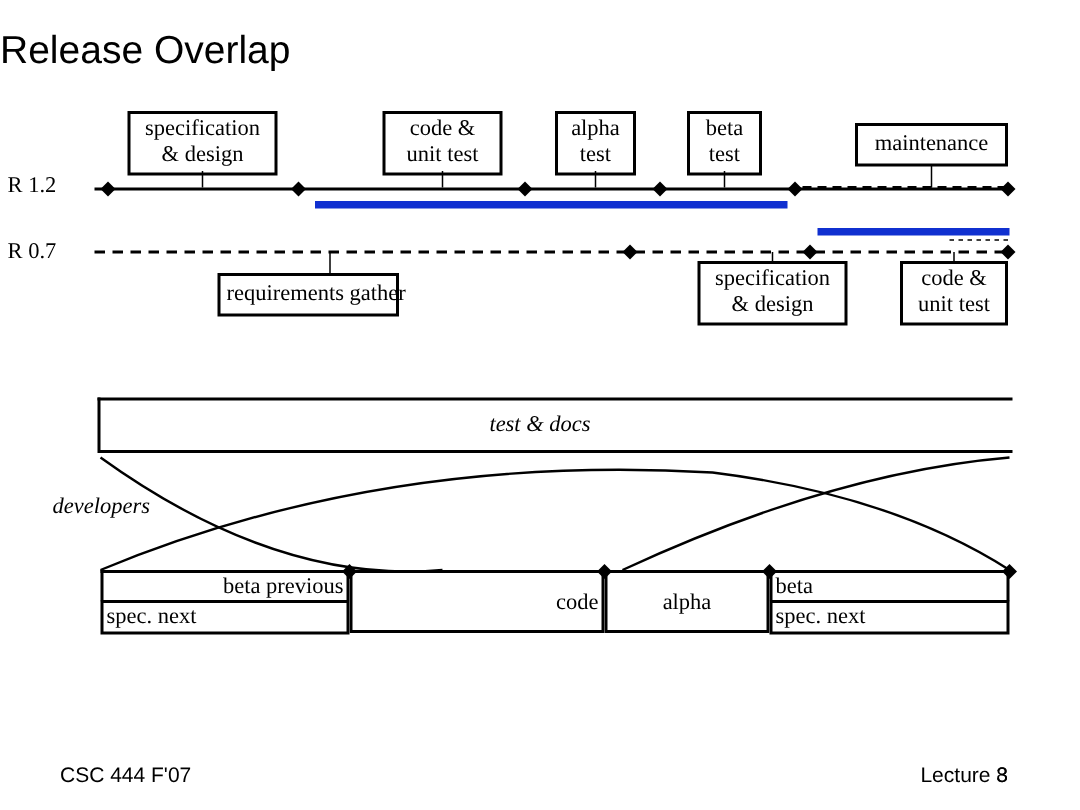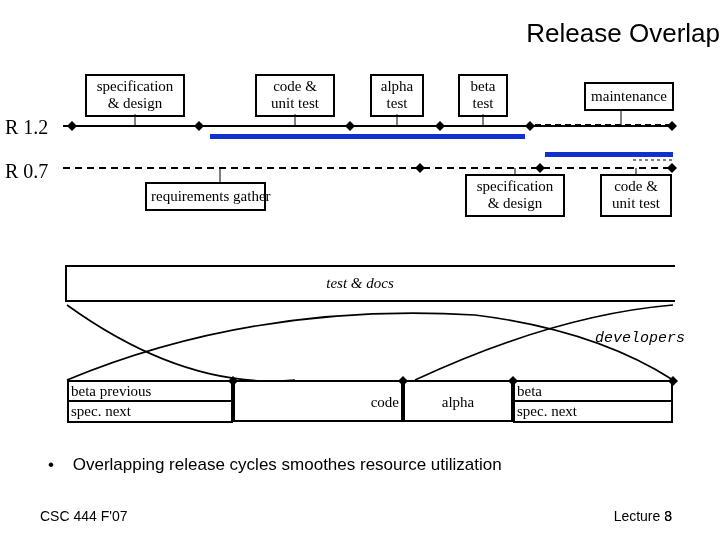--- a/index.html
+++ b/index.html
@@ -13,21 +13,21 @@
   }
   .slide {
     position: relative;
     width: 720px;
     height: 540px;
   }
   .title {
     position: absolute;
     top: 18px;
     left: 0; right: 0;
-    text-align: right;
+    text-align: left;
     font-size: 26px;
     font-weight: 400;
   }
   .diagram {
     position: absolute;
     top: 70px;
     left: 35px;
     width: 650px;
     height: 370px;
     font-family: "Times New Roman", serif;
@@ -37,21 +37,21 @@
     position: absolute;
     border: 2px solid #000;
     background: #fff;
     text-align: center;
     line-height: 1.15;
     padding: 2px 4px;
     white-space: pre;
   }
   .rowlabel {
     position: absolute;
-    font-size: 20px;
+    font-size: 15px;
   }
   .axis {
     position: absolute;
     background: #000;
     height: 2px;
   }
   .axisV {
     position: absolute;
     background: #000;
     width: 2px;
@@ -101,38 +101,38 @@
     <div class="axis" style="left:28px; top:55px; width:610px;"></div>
 
     <div class="box" style="left:50px;  top:4px;  width:100px;">specification
 &amp; design</div>
     <div class="box" style="left:220px; top:4px;  width:80px;">code &amp;
 unit test</div>
     <div class="box" style="left:335px; top:4px;  width:54px;">alpha
 test</div>
     <div class="box" style="left:423px; top:4px;  width:50px;">beta
 test</div>
-    <div class="box" style="left:535px; top:12px; width:90px; padding-top:4px; padding-bottom:4px;margin-left:14px;">maintenance</div>
+    <div class="box" style="left:535px; top:12px; width:102px; padding-top:4px; padding-bottom:4px;">maintenance</div>
 
     <div class="rowlabel" style="left:-30px; top:90px;">R 0.7</div>
 
     <div class="box" style="left:110px; top:112px; width:121px; padding-top:4px; padding-bottom:4px;">requirements gather</div>
     <div class="box" style="left:430px; top:104px; width:100px;">specification
 &amp; design</div>
     <div class="box" style="left:565px; top:104px; width:72px;">code &amp;
 unit test</div>
 
     <div class="axis" style="left:30px; top:195px; width:610px;"></div>
     <div class="axisV" style="left:30px; top:195px; height:35px;"></div>
     <div class="label-mid" style="left:0; right:0; top:205px; ">test &amp; docs</div>
     <div class="axis" style="left:30px; top:230px; width:610px;"></div>
 
-    <div class="label-mid" style="left:0; right:0; top:260px; text-align:right;font-family:Liberation Mono, monospace;">developers</div>
-
-    <div class="box" style="left:32px;  top:310px; width:166px; padding:1px 2px; text-align:left; border-bottom:none;">beta previous</div>
+    <div class="label-mid" style="left:0; right:0; top:260px; text-align:left;">developers</div>
+
+    <div class="box" style="left:32px;  top:310px; width:166px; padding:1px 2px; text-align:right; border-bottom:none;">beta previous</div>
     <div class="box" style="left:32px;  top:330px; width:166px; padding:1px 2px; text-align:left;">spec. next</div>
 
     <div class="box" style="left:198px; top:310px; width:170px; padding:1px 2px; text-align:right; height:42px; line-height:38px;">code</div>
     <div class="box" style="left:368px; top:310px; width:110px; padding:1px 2px; text-align:center; height:42px; line-height:38px;">alpha</div>
 
     <div class="box" style="left:478px; top:310px; width:160px; padding:1px 2px; text-align:left; border-bottom:none;">beta</div>
     <div class="box" style="left:478px; top:330px; width:160px; padding:1px 2px; text-align:left;">spec. next</div>
 
     <svg class="overlay" viewBox="0 0 650 370">
 
@@ -184,24 +184,20 @@
       <g fill="#000">
         <path d="M193 311 l5 -5 l5 5 l-5 5 z"></path>
         <path d="M363 311 l5 -5 l5 5 l-5 5 z"></path>
         <path d="M473 311 l5 -5 l5 5 l-5 5 z"></path>
         <path d="M633 311 l5 -5 l5 5 l-5 5 z"></path>
       </g>
     </svg>
 
   </div>
 
-  <div class="bullet-row">
-    <span class="bullet-dot">•</span>
-    <span>Overlapping release cycles smoothes resource utilization</span>
-  </div>
 
   <div class="footer">
     <span>CSC 444 F'07</span>
     <span class="c">Lecture 3</span>
     <span class="r">8</span>
   </div>
 
 </div>
 
 </body></html>

